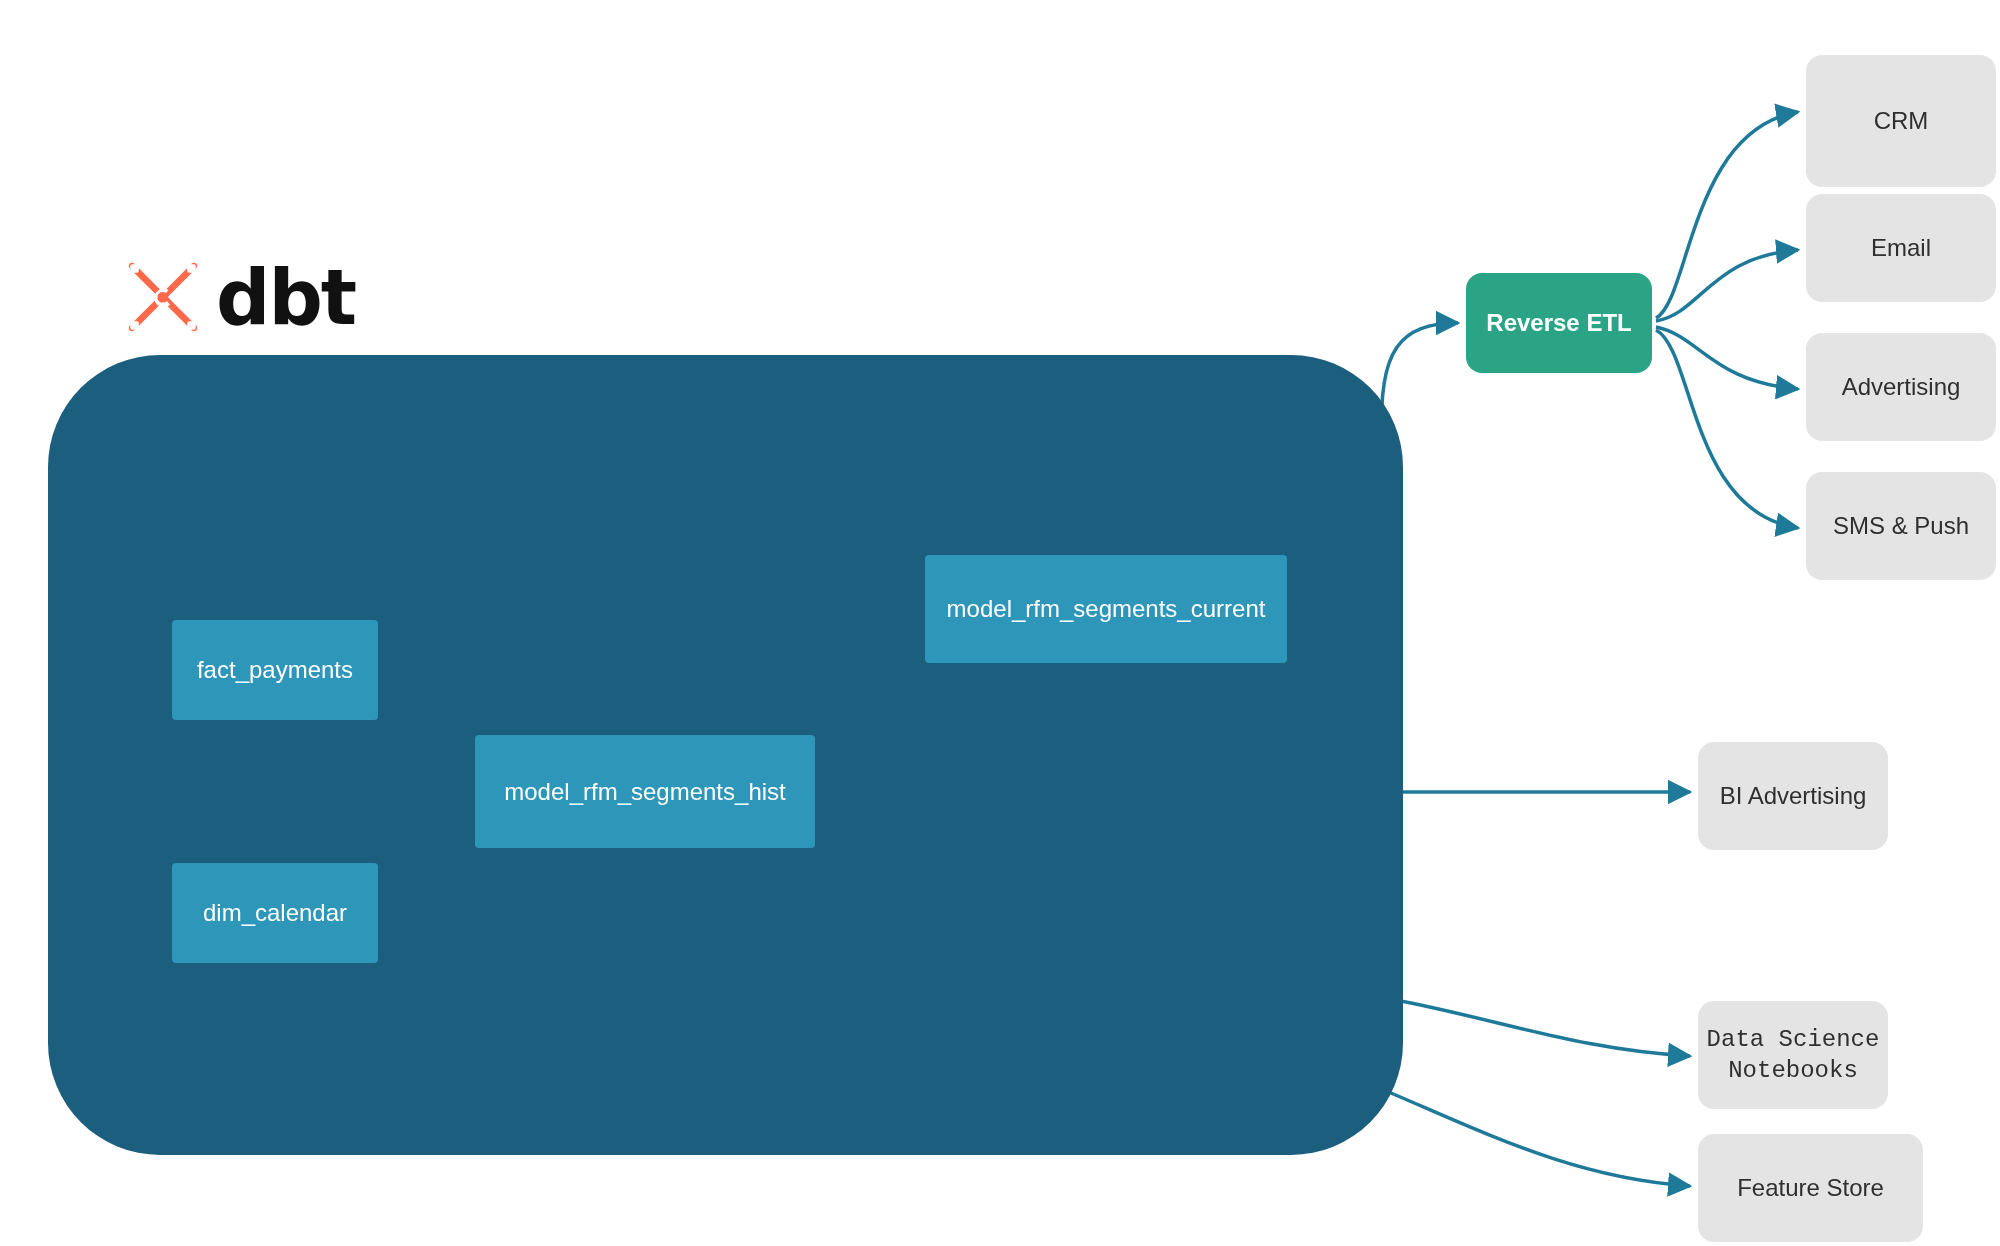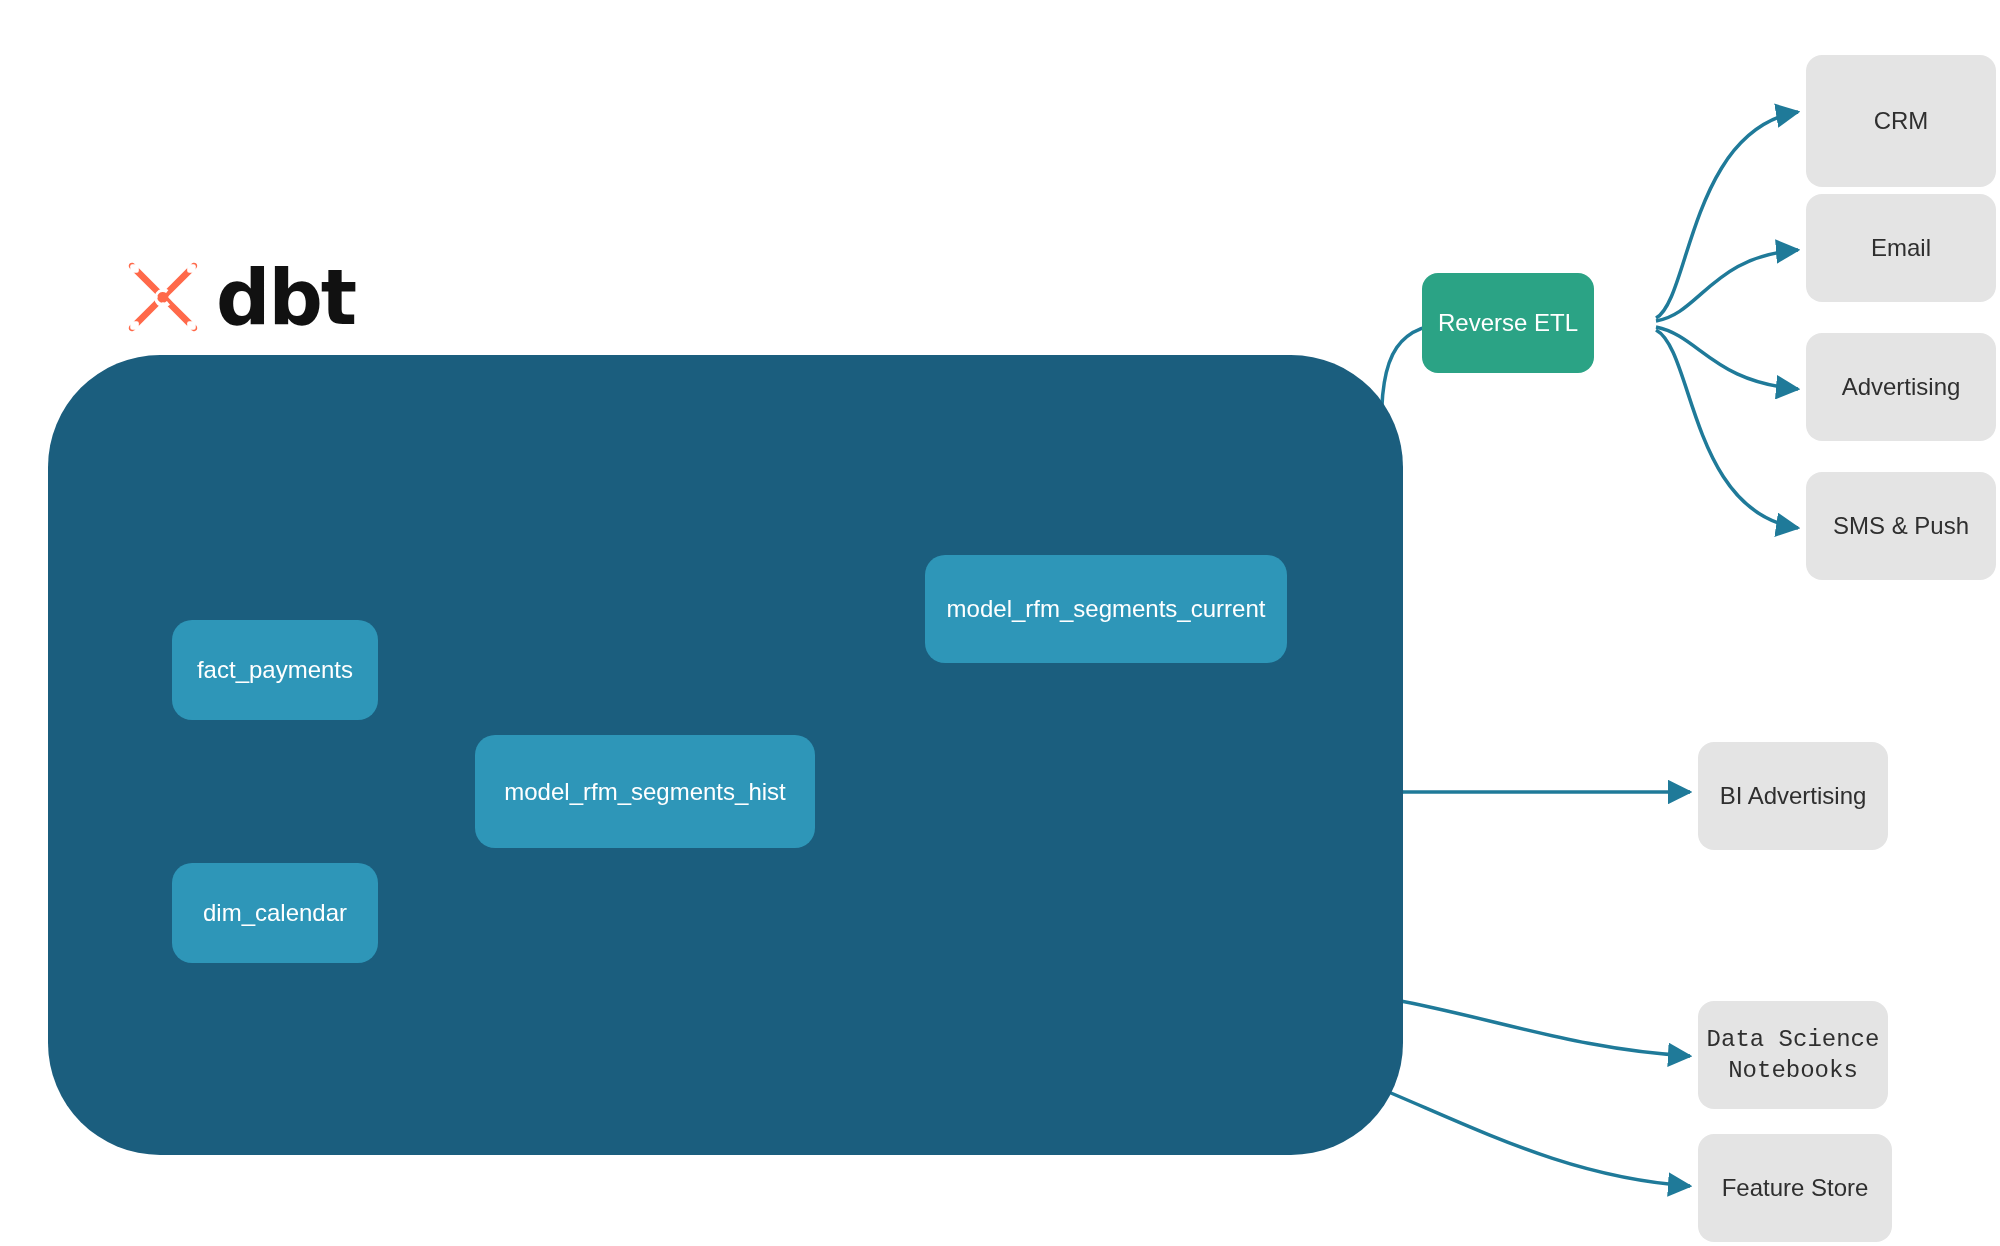--- a/index.html
+++ b/index.html
@@ -64,49 +64,49 @@
     display: flex;
     align-items: center;
     justify-content: center;
     text-align: center;
     border-radius: 16px;
   }
   .node-model {
     background: #2E96B8;
     color: #ffffff;
     font-size: 24px;
-    border-radius: 20px;
+    border-radius: 4px;
   }
   .node-green {
     background: #2BA385;
     color: #ffffff;
     font-size: 24px;
     border-radius: 16px;
   }
   .node-gray {
     background: #E4E4E4;
     color: #2F2F2F;
     font-size: 24px;
     border-radius: 16px;
     line-height: 1.3;
   }
 
   .n-fact-payments      { left: 172px;  top: 620px;  width: 206px; height: 100px; }
   .n-dim-calendar       { left: 172px;  top: 863px;  width: 206px; height: 100px; }
   .n-hist               { left: 475px;  top: 735px;  width: 340px; height: 113px; }
   .n-current            { left: 925px;  top: 555px;  width: 362px; height: 108px; }
-  .n-reverse-etl        { left: 1422px; top: 273px;  width: 172px; height: 100px; }
+  .n-reverse-etl        { left: 1466px; top: 273px;  width: 186px; height: 100px; font-weight: bold; }
 
   .n-crm        { left: 1806px; top: 55px;   width: 190px; height: 132px; }
   .n-email      { left: 1806px; top: 194px;  width: 190px; height: 108px; }
   .n-advertising{ left: 1806px; top: 333px;  width: 190px; height: 108px; }
   .n-sms        { left: 1806px; top: 472px;  width: 190px; height: 108px; }
   .n-bi         { left: 1698px; top: 742px;  width: 190px; height: 108px; }
   .n-notebooks  { left: 1698px; top: 1001px; width: 190px; height: 108px; font-family: Liberation Mono, monospace; }
-  .n-feature    { left: 1698px; top: 1134px; width: 194px; height: 108px; }
+  .n-feature    { left: 1698px; top: 1134px; width: 225px; height: 108px; }
 </style>
 </head>
 <body>
 
 <svg id="canvas" viewBox="0 0 2000 1246" xmlns="http://www.w3.org/2000/svg">
   <defs>
     <marker id="arrow-internal" viewBox="0 0 10 10" refX="9" refY="5" markerWidth="7" markerHeight="7" orient="auto-start-reverse">
       <path d="M 0 0 L 10 5 L 0 10 z" fill="#3A8CA8"></path>
     </marker>
     <marker id="arrow-external" viewBox="0 0 10 10" refX="9" refY="5" markerWidth="7" markerHeight="7" orient="auto-start-reverse">

